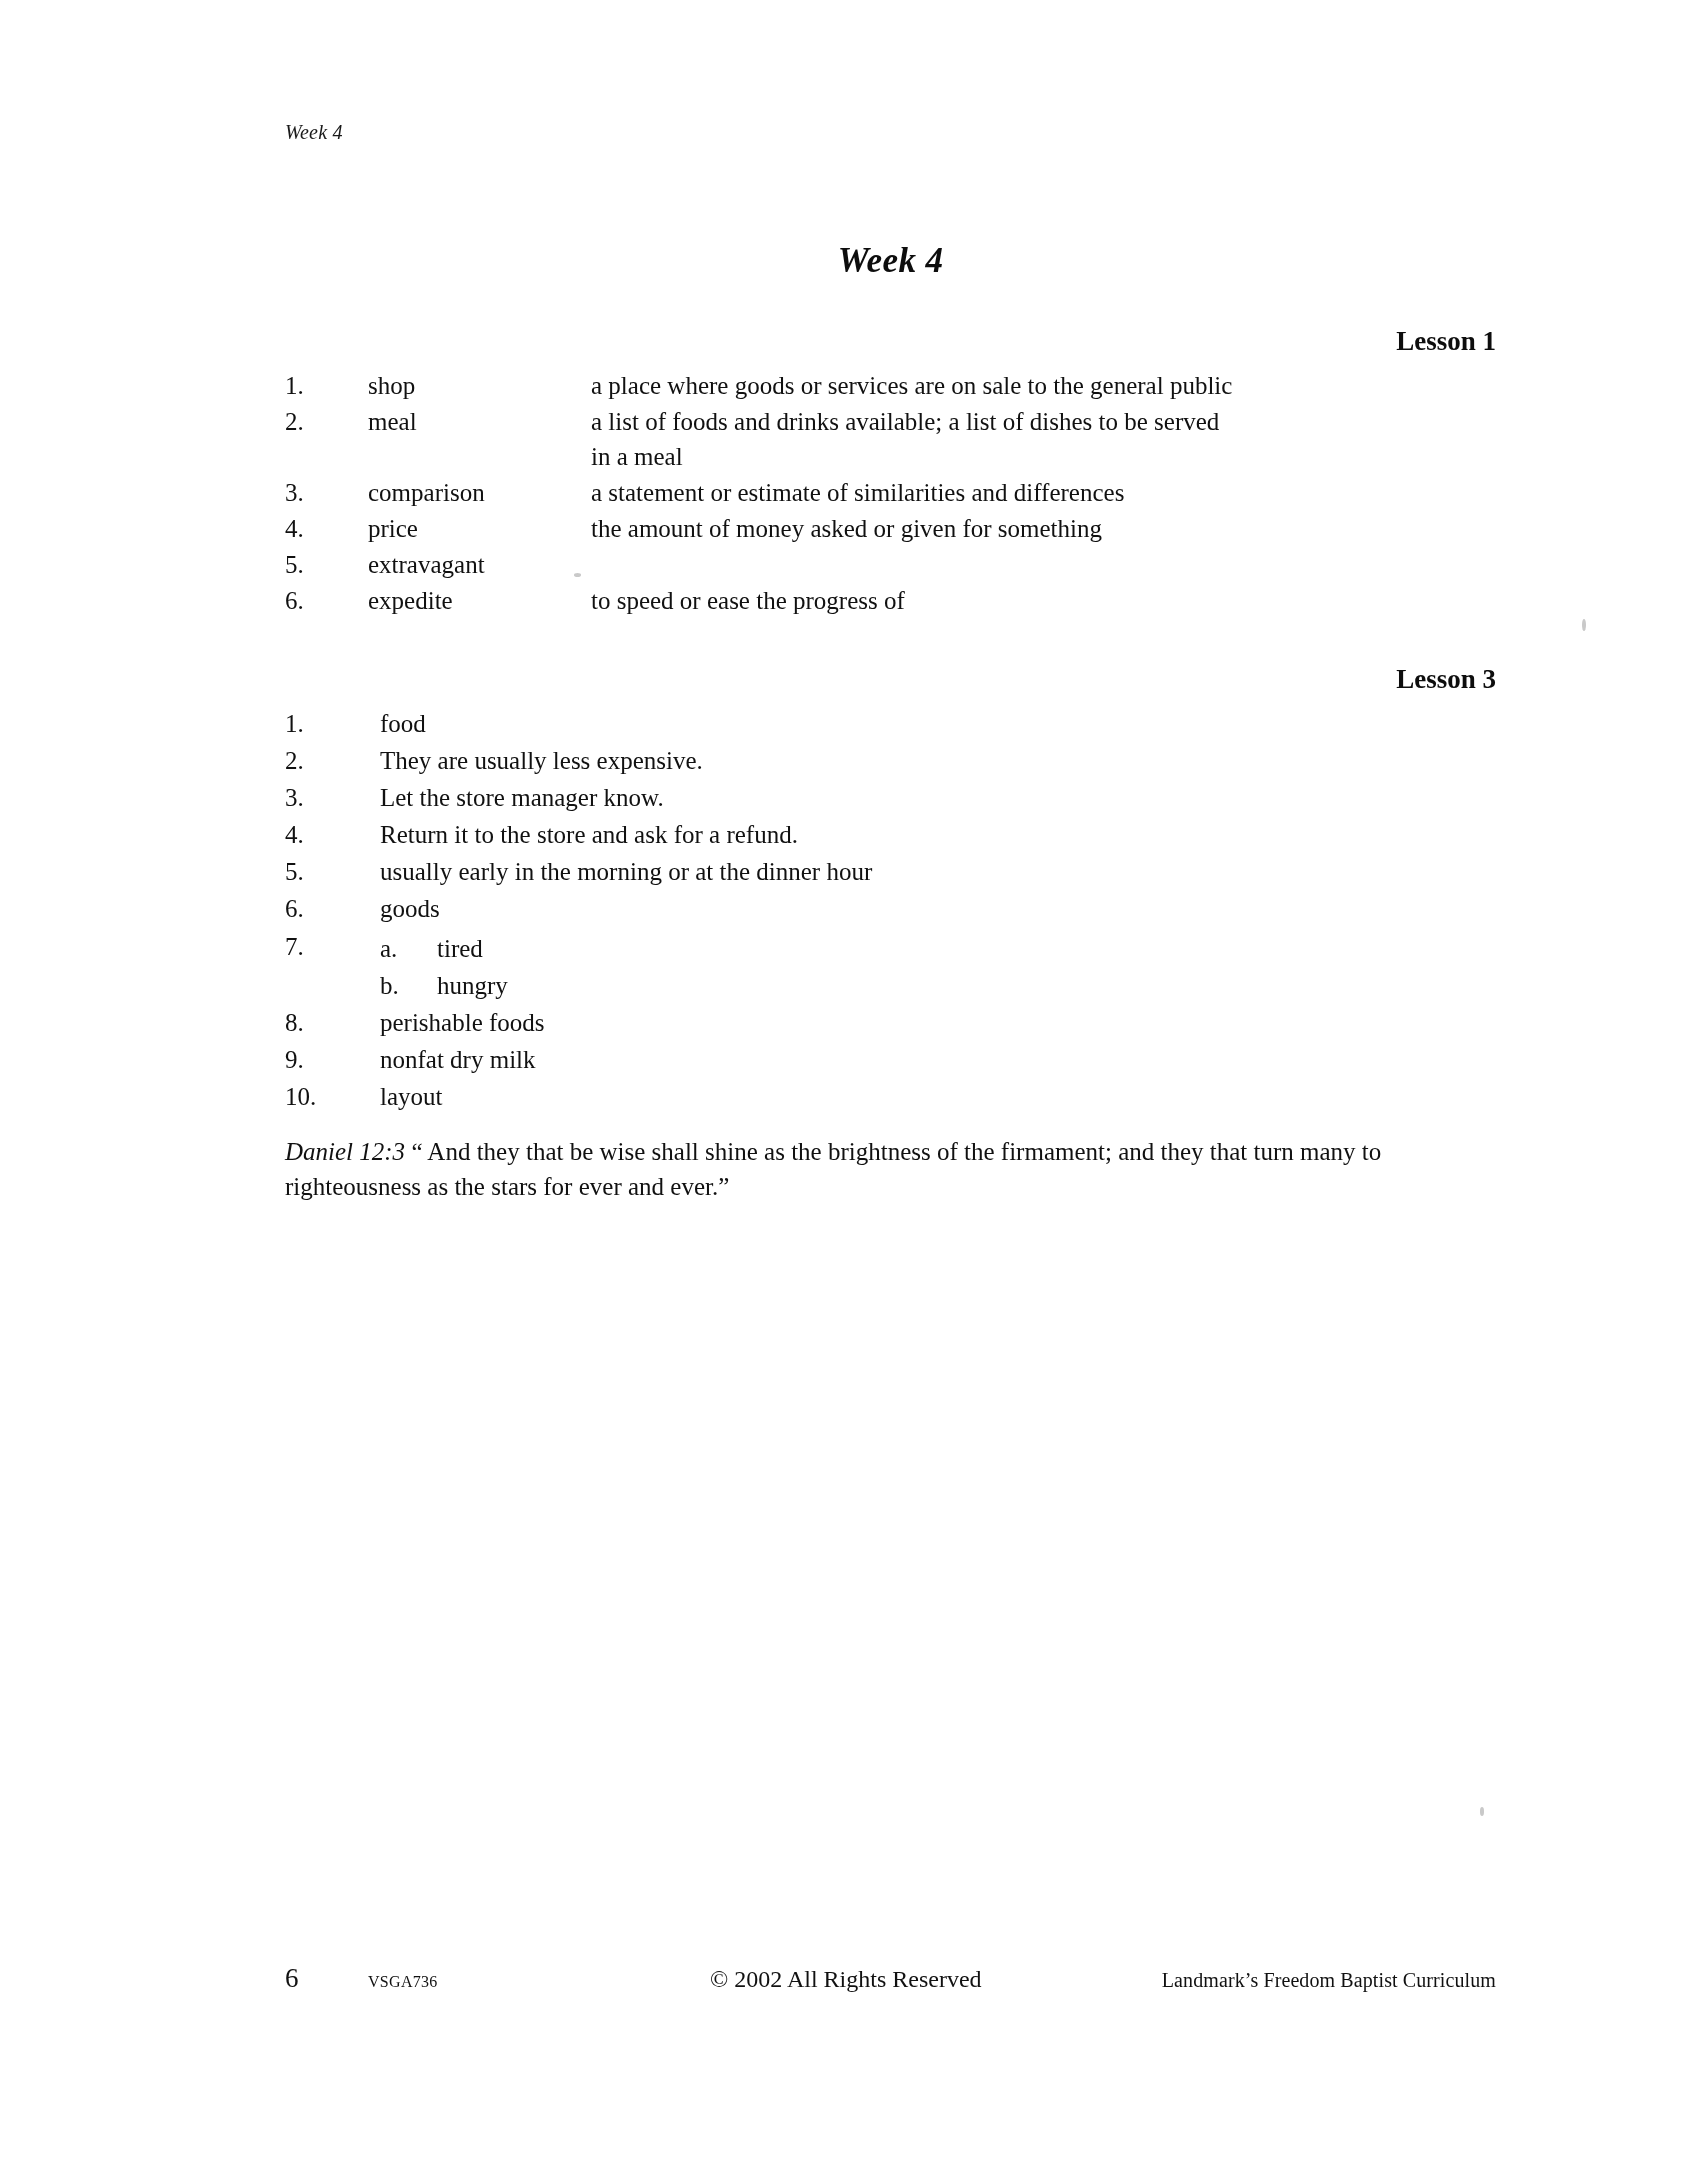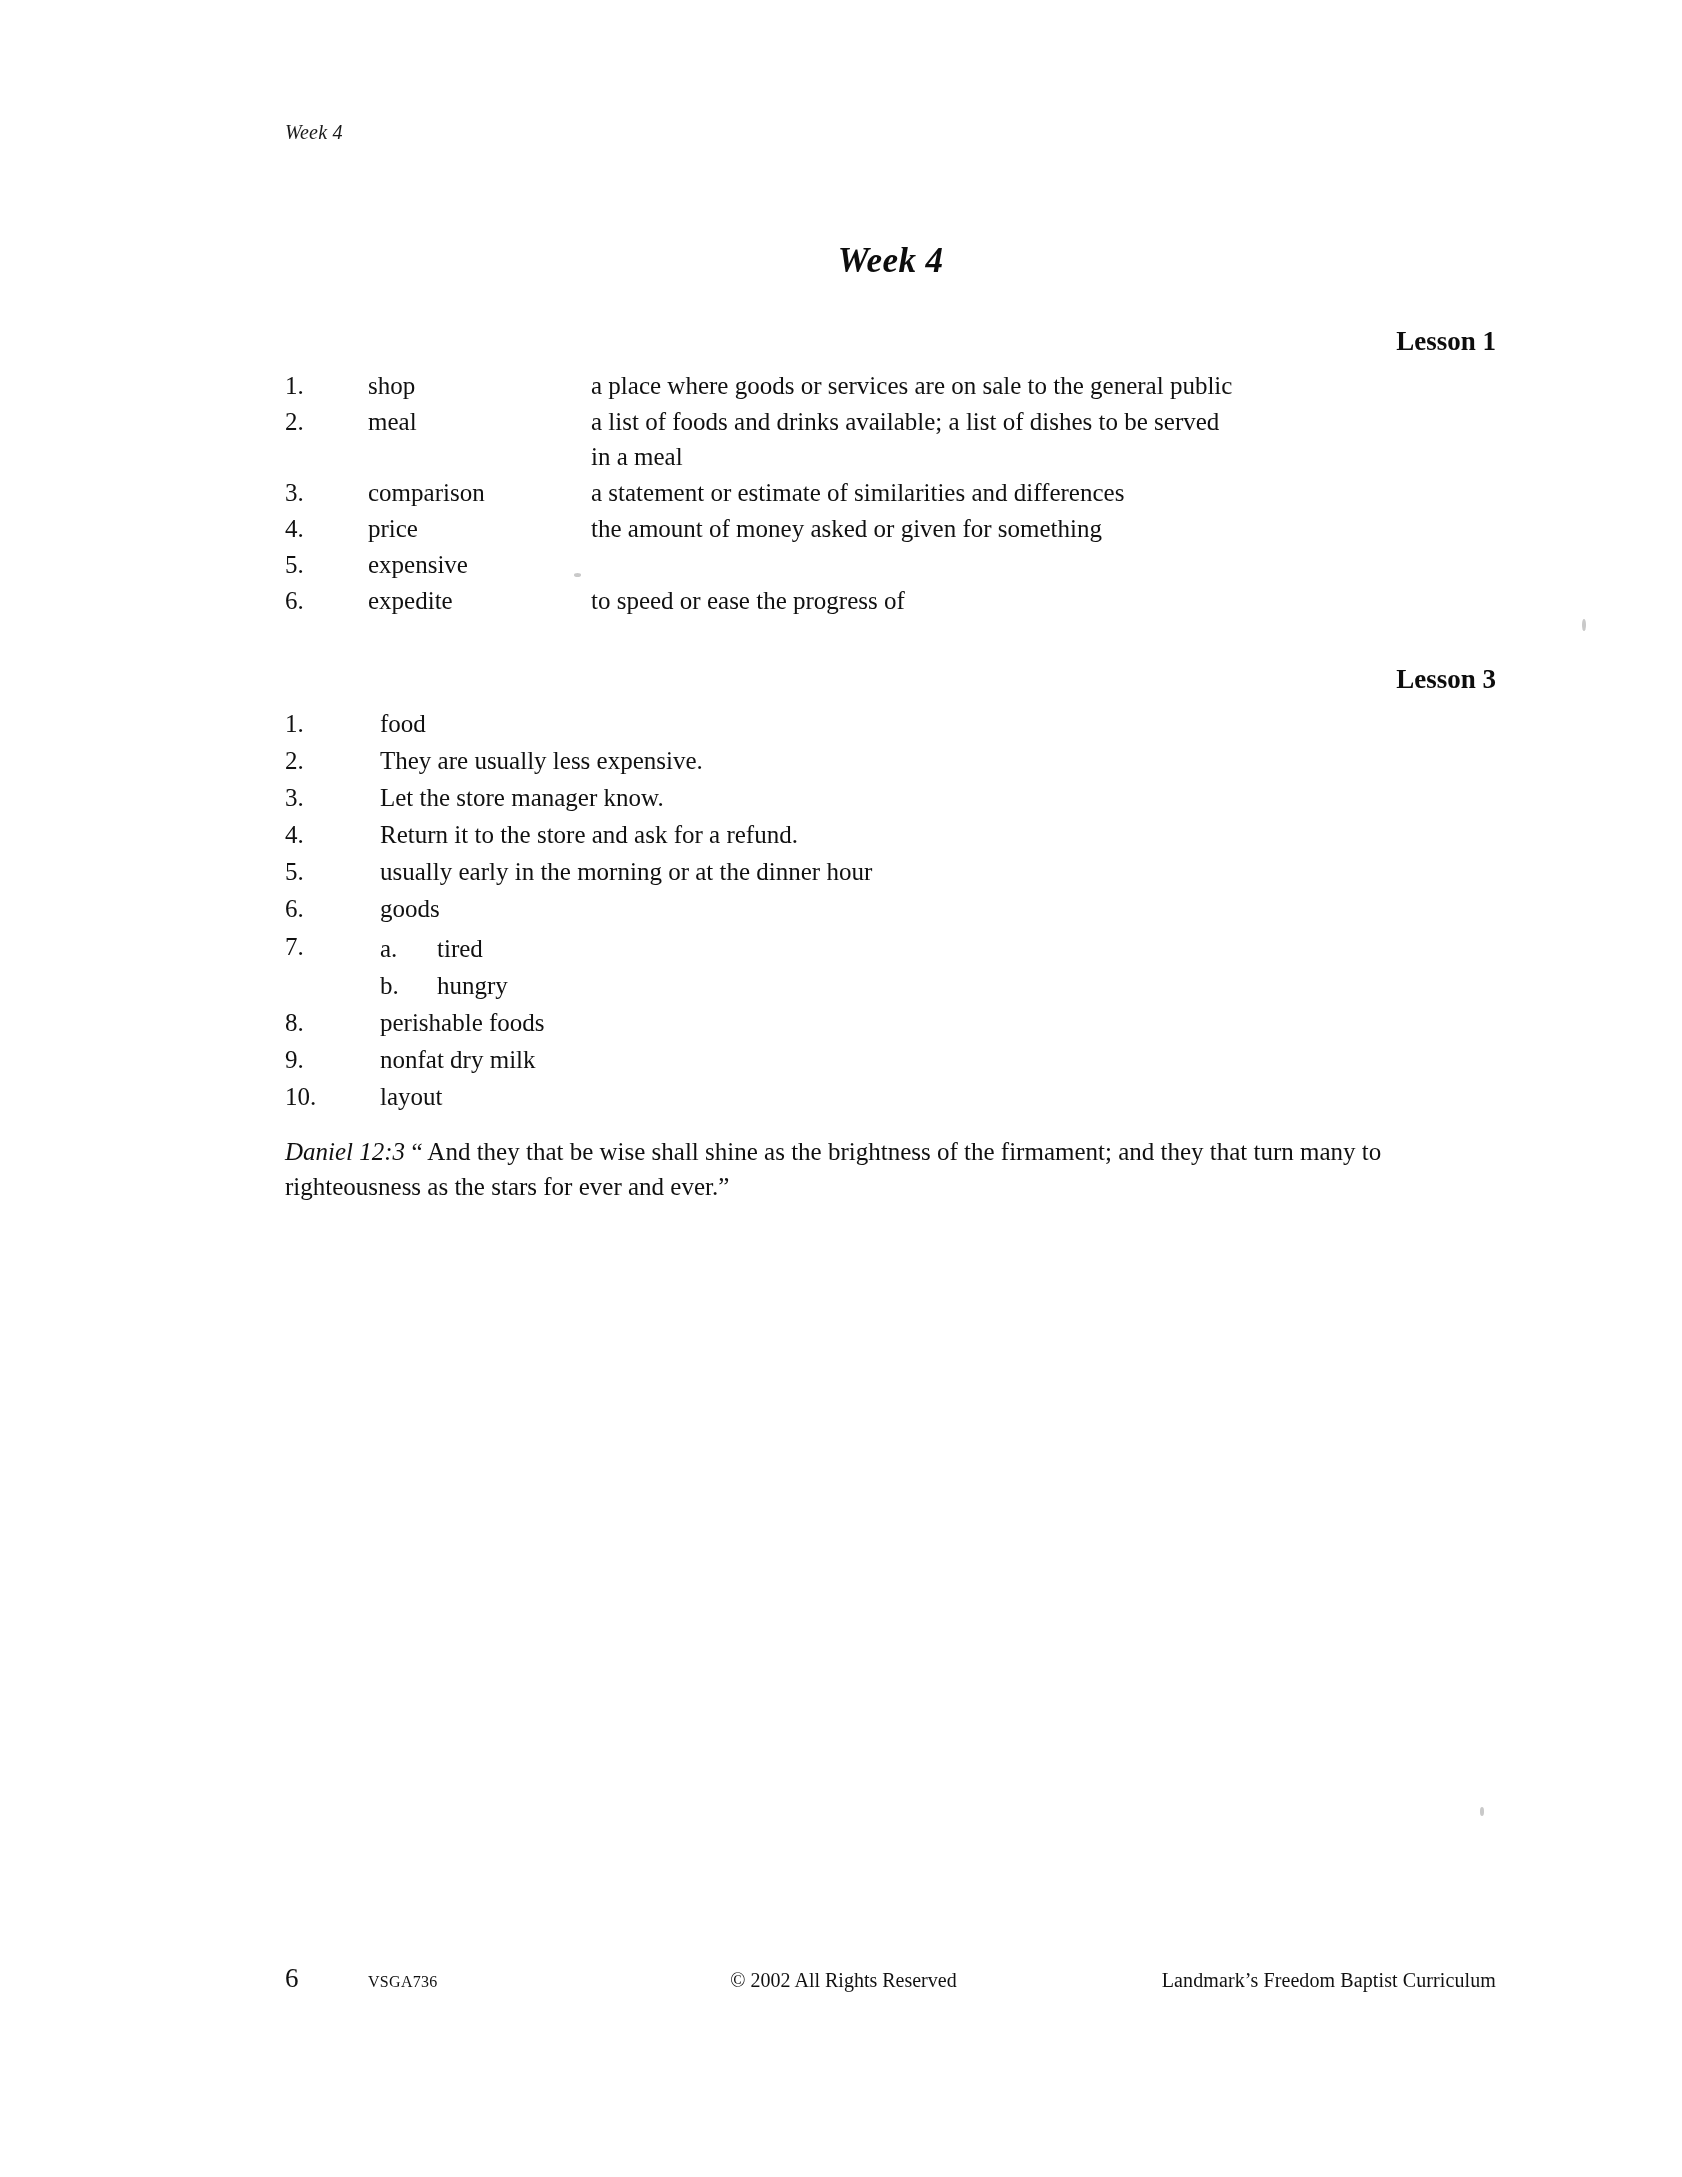--- a/index.html
+++ b/index.html
@@ -124,22 +124,23 @@
     width: 83px;
     flex: 0 0 83px;
   }
   .footer .code {
     font-size: 16px;
     flex: 0 0 294px;
     letter-spacing: 0.3px;
   }
   .footer .copyright {
     flex: 0 0 363px;
-    text-align: center;
-    font-size: 20px;
+    text-align: left;
+    font-size: 24px;
+    margin-left: 48px;
   }
   .footer .publisher {
     flex: 1 1 auto;
     text-align: right;
     font-size: 20px;
     letter-spacing: 0.1px;
   }
   .speck {
     position: absolute;
     background: #c9c9c9;
@@ -182,21 +183,21 @@
         <span class="term">comparison</span>
         <span class="def">a statement or estimate of similarities and differences</span>
       </div>
       <div class="vocab-row">
         <span class="num">4.</span>
         <span class="term">price</span>
         <span class="def">the amount of money asked or given for something</span>
       </div>
       <div class="vocab-row">
         <span class="num">5.</span>
-        <span class="term">expensive</span>
+        <span class="term">extravagant</span>
       </div>
       <div class="vocab-row">
         <span class="num">6.</span>
         <span class="term">expedite</span>
         <span class="def">to speed or ease the progress of</span>
       </div>
     </div>
 
     <div class="section-heading">Lesson 3</div>
     <div class="answer-list">

